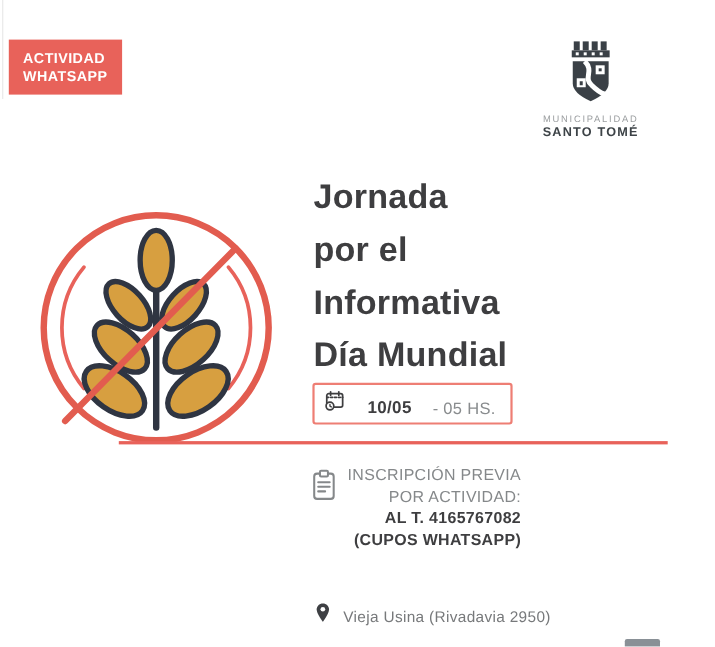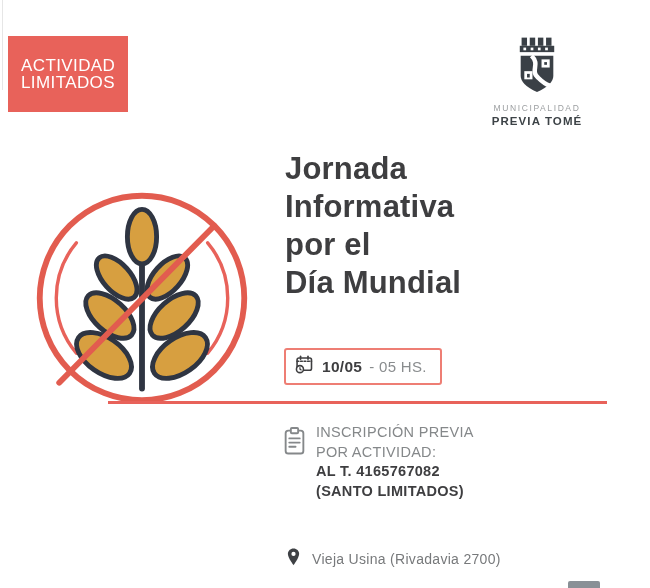--- a/index.html
+++ b/index.html
@@ -15,71 +15,71 @@
   html,body{background:#fff;}
   #canvas{
     position:relative;width:650px;height:588px;background:#ffffff;overflow:hidden;
     font-family:"Liberation Sans","DejaVu Sans",sans-serif;
   }
   .abs{position:absolute;}
 
   
   .badge{
     left:8px;top:36px;background:var(--accent);color:#fff;
-    padding:21px 13px;font-size:17px;font-weight:normal;line-height:17px;letter-spacing:.4px;
+    padding:8px 13px;font-size:13px;font-weight:bold;line-height:17px;letter-spacing:.4px;
   }
 
   
   .logo{left:472px;top:28px;width:130px;text-align:center;}
   .logo svg{display:block;margin:0 auto;}
   .logo-org{font-size:8.5px;letter-spacing:1.6px;color:var(--logo-gray);margin-top:5px;}
   .logo-city{font-size:11.5px;font-weight:bold;letter-spacing:1.1px;color:#3D4347;margin-top:2px;}
 
   
   .nogluten{left:30px;top:186px;width:224px;height:224px;}
 
   
   .redline{left:108px;top:401px;width:499px;height:3px;background:var(--accent);}
 
   
   .title{left:285px;top:150px;font-size:31px;font-weight:bold;color:var(--title-dark);
          line-height:38px;letter-spacing:.2px;}
-  .title span{display:block;}
+  .title span{display:block;margin-top:10px;}
 
   
-  .datebox{left:284px;top:348px;display:inline-flex;align-items:center;gap:7px;
+  .datebox{left:284px;top:348px;display:inline-flex;align-items:flex-end;gap:19px;
            border:2px solid var(--accent-soft);border-radius:3px;padding:4px 13px 4px 8px;}
   .date-day{font-size:15.5px;font-weight:bold;color:var(--title-dark);letter-spacing:.3px;}
   .date-time{font-size:15px;color:#898C8E;letter-spacing:.3px;}
 
   
   .reg{left:282px;top:423px;display:flex;align-items:flex-start;}
   .reg svg{margin-top:3px;flex:none;}
-  .reg-lines{margin-left:9px;font-size:14.5px;line-height:19.5px;letter-spacing:.3px;}
+  .reg-lines{margin-left:9px;font-size:14.5px;line-height:19.5px;letter-spacing:.3px;text-align:right;}
   .reg-gray{color:var(--text-gray);}
   .reg-bold{color:var(--title-dark);font-weight:bold;}
 
   
   .loc{left:286px;top:547px;display:flex;align-items:center;}
   .loc-text{margin-left:11px;font-size:14px;color:#77797B;letter-spacing:.3px;}
 
   
   .partial{left:568px;top:581px;width:32px;height:7px;background:#899096;border-radius:2px 2px 0 0;}
   .edge-line{left:2px;top:0;width:1px;height:90px;background:#E6E6E6;}
 </style>
 </head>
 <body>
 
 <div id="canvas">
 
   <div class="abs edge-line"></div>
 
   <div class="abs badge">
     <span>ACTIVIDAD</span><br>
-    <span>LIMITADOS</span>
+    <span>WHATSAPP</span>
   </div>
 
   <div class="abs logo">
     <span>
       <svg width="58" height="70" viewBox="0 0 64 76" aria-hidden="true">
         <g fill="#3A4046">
           <rect x="15" y="10" width="6" height="9"></rect>
           <rect x="24" y="10" width="6" height="9"></rect>
           <rect x="33" y="10" width="6" height="9"></rect>
           <rect x="42" y="10" width="6" height="9"></rect>
@@ -93,21 +93,21 @@
         </g>
         <path fill="#3A4046" d="M14 30 H50 V52 Q50 62 32 70 Q14 62 14 52 Z"></path>
         <path fill="none" stroke="#ffffff" stroke-width="5" d="M26 30 C36 40 24 46 33 54 C38 59 43 62 46 63"></path>
         <rect x="37" y="34" width="9" height="9" fill="#ffffff"></rect>
         <rect x="40" y="37" width="3" height="3" fill="#3A4046"></rect>
         <rect x="18" y="47" width="9" height="9" fill="#ffffff"></rect>
         <rect x="21" y="50" width="3" height="4" fill="#3A4046"></rect>
       </svg>
     </span>
     <div class="logo-org">MUNICIPALIDAD</div>
-    <div class="logo-city">PREVIA TOMÉ</div>
+    <div class="logo-city">SANTO TOMÉ</div>
   </div>
 
   <div class="abs nogluten">
     <svg width="224" height="224" viewBox="0 0 230 230" aria-hidden="true">
 
       <path d="M47.6 58.4 A88 88 0 0 0 47.6 171.6" fill="none" stroke="#E8625A" stroke-width="3.5" stroke-linecap="round"></path>
       <path d="M182.4 58.4 A88 88 0 0 1 182.4 171.6" fill="none" stroke="#E8625A" stroke-width="3.5" stroke-linecap="round"></path>
 
       <g stroke="#2F3542" stroke-width="5" fill="#D79F40" stroke-linejoin="round">
         <line x1="115" y1="208" x2="115" y2="60" fill="none" stroke-linecap="round" stroke-width="6"></line>
@@ -122,22 +122,22 @@
 
       <circle cx="115" cy="115" r="105" fill="none" stroke="#E25C4F" stroke-width="6"></circle>
       <line x1="189" y1="41" x2="30" y2="202" stroke="#E25C4F" stroke-width="6" stroke-linecap="round"></line>
     </svg>
   </div>
 
   <div class="abs redline"></div>
 
   <div class="abs title">
     <span>Jornada</span>
+    <span>por el</span>
     <span>Informativa</span>
-    <span>por el</span>
     <span>Día Mundial</span>
   </div>
 
   <div class="abs datebox">
     <span>
       <svg width="21" height="21" viewBox="0 0 24 24" aria-hidden="true">
         <g fill="none" stroke="#3E3E40" stroke-width="1.8" stroke-linecap="round">
           <rect x="3.5" y="4.5" width="16.5" height="14" rx="2"></rect>
           <line x1="7.5" y1="2.5" x2="7.5" y2="6"></line>
           <line x1="16" y1="2.5" x2="16" y2="6"></line>
@@ -160,29 +160,29 @@
           <line x1="7" y1="11.5" x2="17" y2="11.5"></line>
           <line x1="7" y1="15.5" x2="17" y2="15.5"></line>
           <line x1="7" y1="19.5" x2="13" y2="19.5"></line>
         </g>
       </svg>
     </span>
     <div class="reg-lines">
       <div class="reg-gray">INSCRIPCIÓN PREVIA</div>
       <div class="reg-gray">POR ACTIVIDAD:</div>
       <div class="reg-bold">AL T. 4165767082</div>
-      <div class="reg-bold">(SANTO LIMITADOS)</div>
+      <div class="reg-bold">(CUPOS WHATSAPP)</div>
     </div>
   </div>
 
   <div class="abs loc">
     <span>
       <svg width="15" height="20" viewBox="0 0 24 30" aria-hidden="true">
         <path fill="#3E4044" d="M12 1.5 C6.8 1.5 3 5.4 3 10.2 C3 16.2 12 28 12 28 C12 28 21 16.2 21 10.2 C21 5.4 17.2 1.5 12 1.5 Z"></path>
         <circle cx="12" cy="10" r="3.4" fill="#ffffff"></circle>
       </svg>
     </span>
-    <span class="loc-text">Vieja Usina (Rivadavia 2700)</span>
+    <span class="loc-text">Vieja Usina (Rivadavia 2950)</span>
   </div>
 
   <div class="abs partial"></div>
 
 </div>
 
 </body></html>

